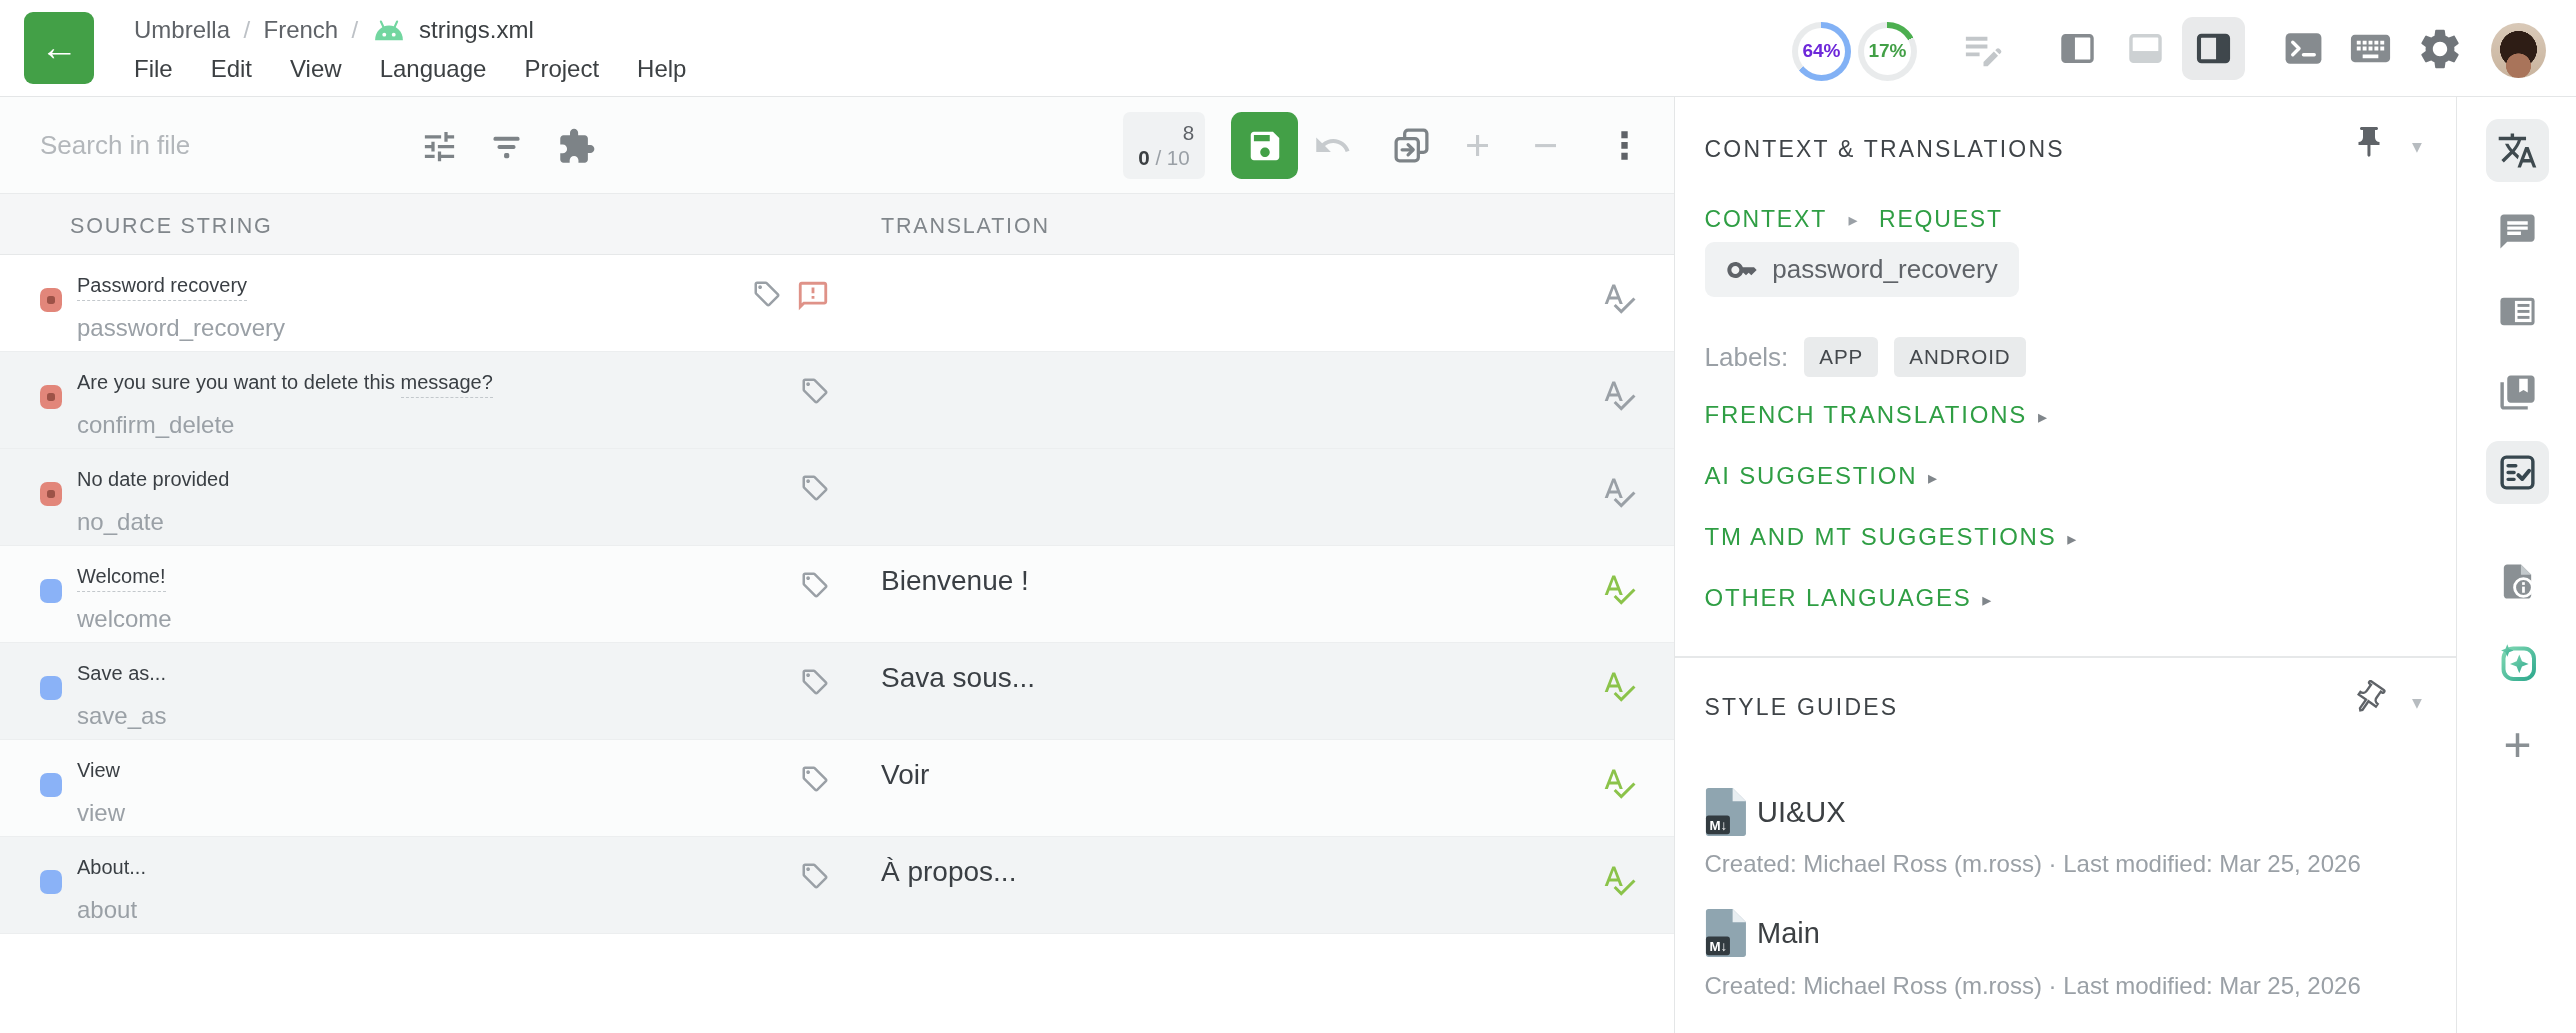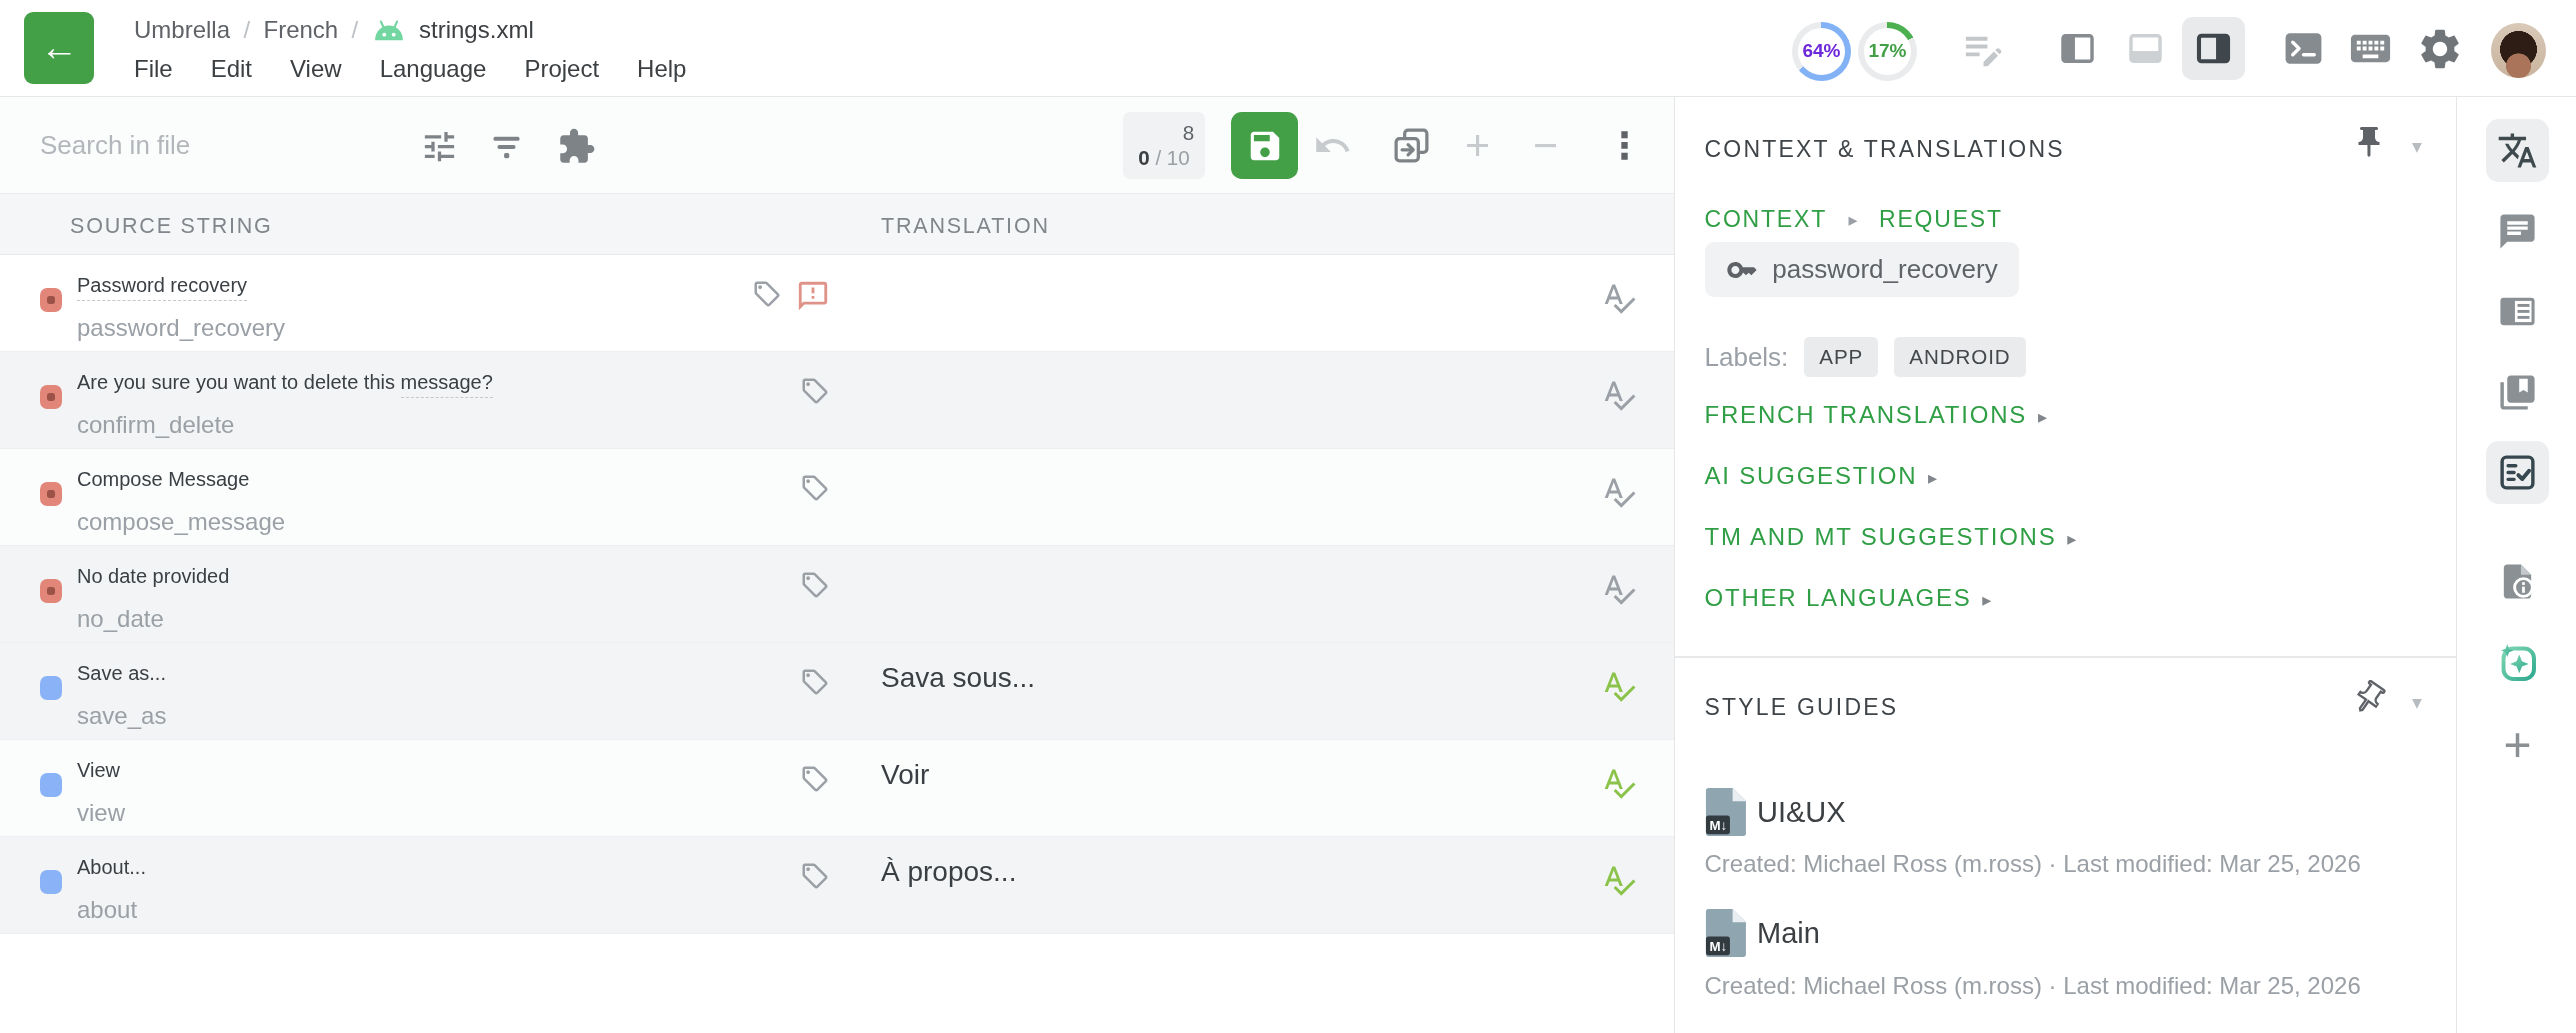--- a/index.html
+++ b/index.html
@@ -284,40 +284,20 @@
         </span>
     </div>
     <div class="trans-text"></div>
     <span class="spell">
         <svg width="36" height="36" viewBox="0 0 24 24" fill="currentColor">
           <path d="M12.45 16h2.09L9.43 3H7.57L2.46 16h2.09l1.12-3h5.64l1.14 3zm-6.02-5L8.5 5.48 10.57 11H6.43zm15.16.59-8.09 8.09L9.83 16l-1.41 1.41 5.09 5.09L23 13l-1.41-1.41z"></path>
         </svg>
       </span>
   </div>
 
-  <div class="row">
-    <span class="bullet red">
-        <i></i>
-      </span>
-    <div class="src-title"><span>Compose Message</span><span class="dashed"></span></div>
-    <div class="src-key">compose_message</div>
-    <div class="row-icons">
-      <span>
-          <svg width="30" height="30" viewBox="0 0 24 24" fill="#9aa0a6">
-            <path d="M21.41 11.58l-9-9C12.05 2.22 11.55 2 11 2H4c-1.1 0-2 .9-2 2v7c0 .55.22 1.05.59 1.42l9 9c.36.36.86.58 1.41.58.55 0 1.05-.22 1.41-.59l7-7c.37-.36.59-.86.59-1.41 0-.55-.23-1.06-.59-1.42zM13 20.01 4 11V4h7v-.01l9 9-7 7.02zM6.5 8C5.67 8 5 7.33 5 6.5S5.67 5 6.5 5 8 5.67 8 6.5 7.33 8 6.5 8z"></path>
-          </svg>
-        </span>
-    </div>
-    <div class="trans-text"></div>
-    <span class="spell">
-        <svg width="36" height="36" viewBox="0 0 24 24" fill="currentColor">
-          <path d="M12.45 16h2.09L9.43 3H7.57L2.46 16h2.09l1.12-3h5.64l1.14 3zm-6.02-5L8.5 5.48 10.57 11H6.43zm15.16.59-8.09 8.09L9.83 16l-1.41 1.41 5.09 5.09L23 13l-1.41-1.41z"></path>
-        </svg>
-      </span>
-  </div>
 
   <div class="row alt">
     <span class="bullet red">
         <i></i>
       </span>
     <div class="src-title"><span>No date provided</span><span class="dashed"></span></div>
     <div class="src-key">no_date</div>
     <div class="row-icons">
       <span>
           <svg width="30" height="30" viewBox="0 0 24 24" fill="#9aa0a6">
@@ -326,20 +306,38 @@
         </span>
     </div>
     <div class="trans-text"></div>
     <span class="spell">
         <svg width="36" height="36" viewBox="0 0 24 24" fill="currentColor">
           <path d="M12.45 16h2.09L9.43 3H7.57L2.46 16h2.09l1.12-3h5.64l1.14 3zm-6.02-5L8.5 5.48 10.57 11H6.43zm15.16.59-8.09 8.09L9.83 16l-1.41 1.41 5.09 5.09L23 13l-1.41-1.41z"></path>
         </svg>
       </span>
   </div>
 
+  <div class="row">
+    <span class="bullet blue"></span>
+    <div class="src-title"><span></span><span class="dashed">Welcome!</span></div>
+    <div class="src-key">welcome</div>
+    <div class="row-icons">
+      <span>
+          <svg width="30" height="30" viewBox="0 0 24 24" fill="#9aa0a6">
+            <path d="M21.41 11.58l-9-9C12.05 2.22 11.55 2 11 2H4c-1.1 0-2 .9-2 2v7c0 .55.22 1.05.59 1.42l9 9c.36.36.86.58 1.41.58.55 0 1.05-.22 1.41-.59l7-7c.37-.36.59-.86.59-1.41 0-.55-.23-1.06-.59-1.42zM13 20.01 4 11V4h7v-.01l9 9-7 7.02zM6.5 8C5.67 8 5 7.33 5 6.5S5.67 5 6.5 5 8 5.67 8 6.5 7.33 8 6.5 8z"></path>
+          </svg>
+        </span>
+    </div>
+    <div class="trans-text">Bienvenue !</div>
+    <span class="spell ok">
+        <svg width="36" height="36" viewBox="0 0 24 24" fill="currentColor">
+          <path d="M12.45 16h2.09L9.43 3H7.57L2.46 16h2.09l1.12-3h5.64l1.14 3zm-6.02-5L8.5 5.48 10.57 11H6.43zm15.16.59-8.09 8.09L9.83 16l-1.41 1.41 5.09 5.09L23 13l-1.41-1.41z"></path>
+        </svg>
+      </span>
+  </div>
 
   <div class="row alt">
     <span class="bullet blue"></span>
     <div class="src-title"><span>Save as...</span><span class="dashed"></span></div>
     <div class="src-key">save_as</div>
     <div class="row-icons">
       <span>
           <svg width="30" height="30" viewBox="0 0 24 24" fill="#9aa0a6">
             <path d="M21.41 11.58l-9-9C12.05 2.22 11.55 2 11 2H4c-1.1 0-2 .9-2 2v7c0 .55.22 1.05.59 1.42l9 9c.36.36.86.58 1.41.58.55 0 1.05-.22 1.41-.59l7-7c.37-.36.59-.86.59-1.41 0-.55-.23-1.06-.59-1.42zM13 20.01 4 11V4h7v-.01l9 9-7 7.02zM6.5 8C5.67 8 5 7.33 5 6.5S5.67 5 6.5 5 8 5.67 8 6.5 7.33 8 6.5 8z"></path>
           </svg>

